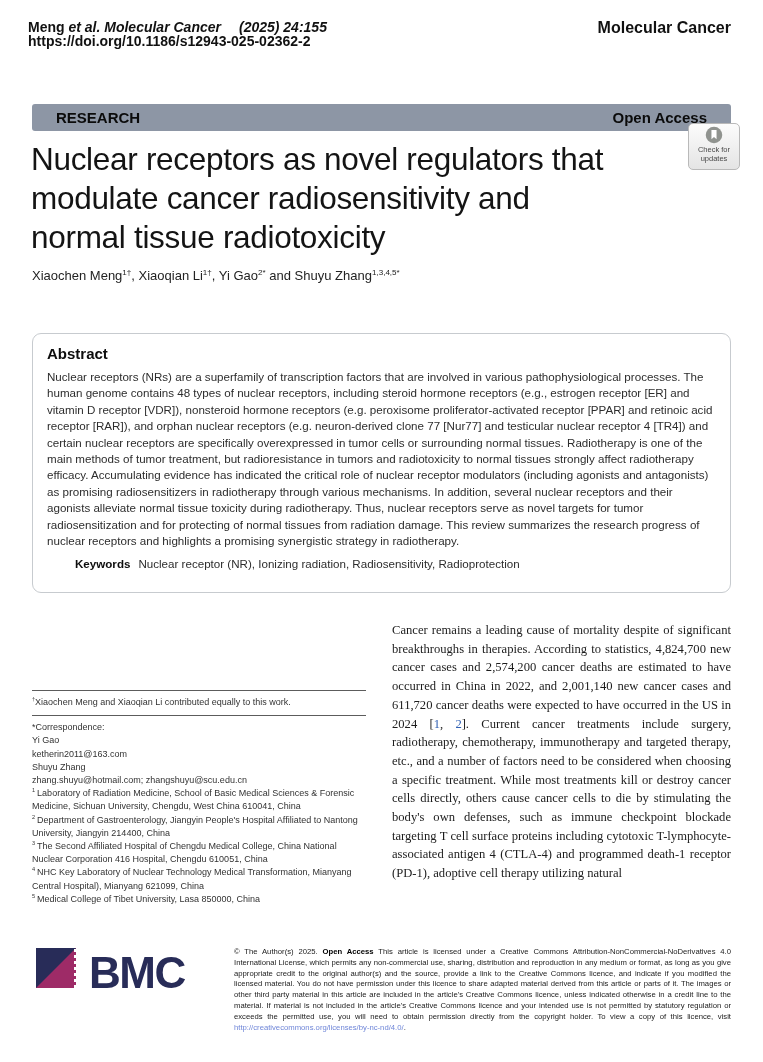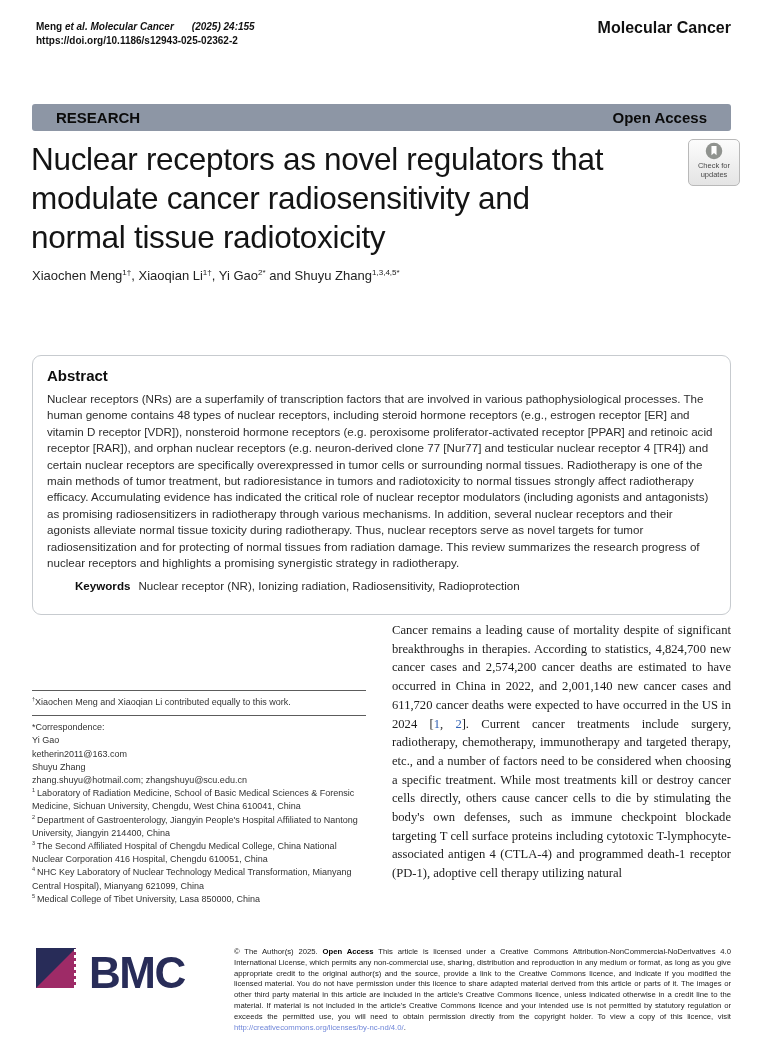--- a/index.html
+++ b/index.html
@@ -6,57 +6,57 @@
   html,body { margin:0; padding:0; }
   body {
     width:763px; height:1062px; position:relative;
     background:#ffffff; color:#1a1a1a;
     font-family:"Liberation Sans", sans-serif;
     overflow:hidden;
   }
   sup { font-size:62%; vertical-align:super; line-height:0; }
 
   
-  .hdr-left { position:absolute; left:36px; top:20px; font-size:10px; line-height:14px; color:#111; font-weight:bold; }
+  .hdr-left { position:absolute; left:28px; top:20px; font-size:14px; line-height:14px; color:#111; font-weight:bold; }
   .hdr-left .cit-info { font-style:italic; margin-left:18px; }
   .hdr-left i { font-style:italic; }
   .hdr-left .doi { font-weight:bold; }
   .hdr-right { position:absolute; right:32px; top:19px; font-size:16px; font-weight:bold; color:#111; }
 
   
   .banner {
     position:absolute; left:32px; top:104px; width:699px; height:27px;
     background:#8d96a5; border-radius:3px;
     display:flex; align-items:center; justify-content:space-between;
     padding:0 24px; font-weight:bold; font-size:15px; color:#0b0b0b;
   }
 
   
   .badge {
-    position:absolute; left:688px; top:139px; width:52px; height:47px;
+    position:absolute; left:688px; top:123px; width:52px; height:47px;
     border:1px solid #b9b9b9; border-radius:5px;
     background:linear-gradient(#fcfcfc,#e4e4e4);
     display:flex; flex-direction:column; align-items:center;
     padding-top:2px; font-size:7.5px; line-height:8.5px; color:#4a4a4a;
     cursor:pointer;
   }
   .badge svg { display:block; margin-bottom:2px; }
 
   
   .title {
     position:absolute; left:31px; top:140px; width:585px;
     font-size:31.5px; line-height:39px; font-weight:normal; letter-spacing:-0.3px;
     color:#141414; margin:0;
   }
   .authors { position:absolute; left:32px; top:268px; font-size:13px; color:#232323; }
 
   
   .abstract {
     position:absolute; left:32px; top:333px; width:699px; height:260px;
-    border:1px solid #c7cbcf; border-radius:9px; padding:11px 14px 0 14px;margin-top:22px;
+    border:1px solid #c7cbcf; border-radius:9px; padding:11px 14px 0 14px;
   }
   .abstract h2 { margin:0 0 7px 0; font-size:15px; color:#0d0d0d; }
   .abstract .abs-body { margin:0; font-size:11.6px; line-height:16.4px; color:#2d2d2d; }
   .keywords { margin-top:8px; font-size:11.6px; color:#2d2d2d;padding-left:28px; }
   .keywords b { margin-right:8px; color:#0d0d0d; }
 
   
   .leftcol { position:absolute; left:32px; top:690px; width:334px; font-size:9px; line-height:13.2px; color:#333; }
   .rule { height:1px; background:#5c5c5c; }
   .fn-equal { padding:5px 0 6px 0; }

